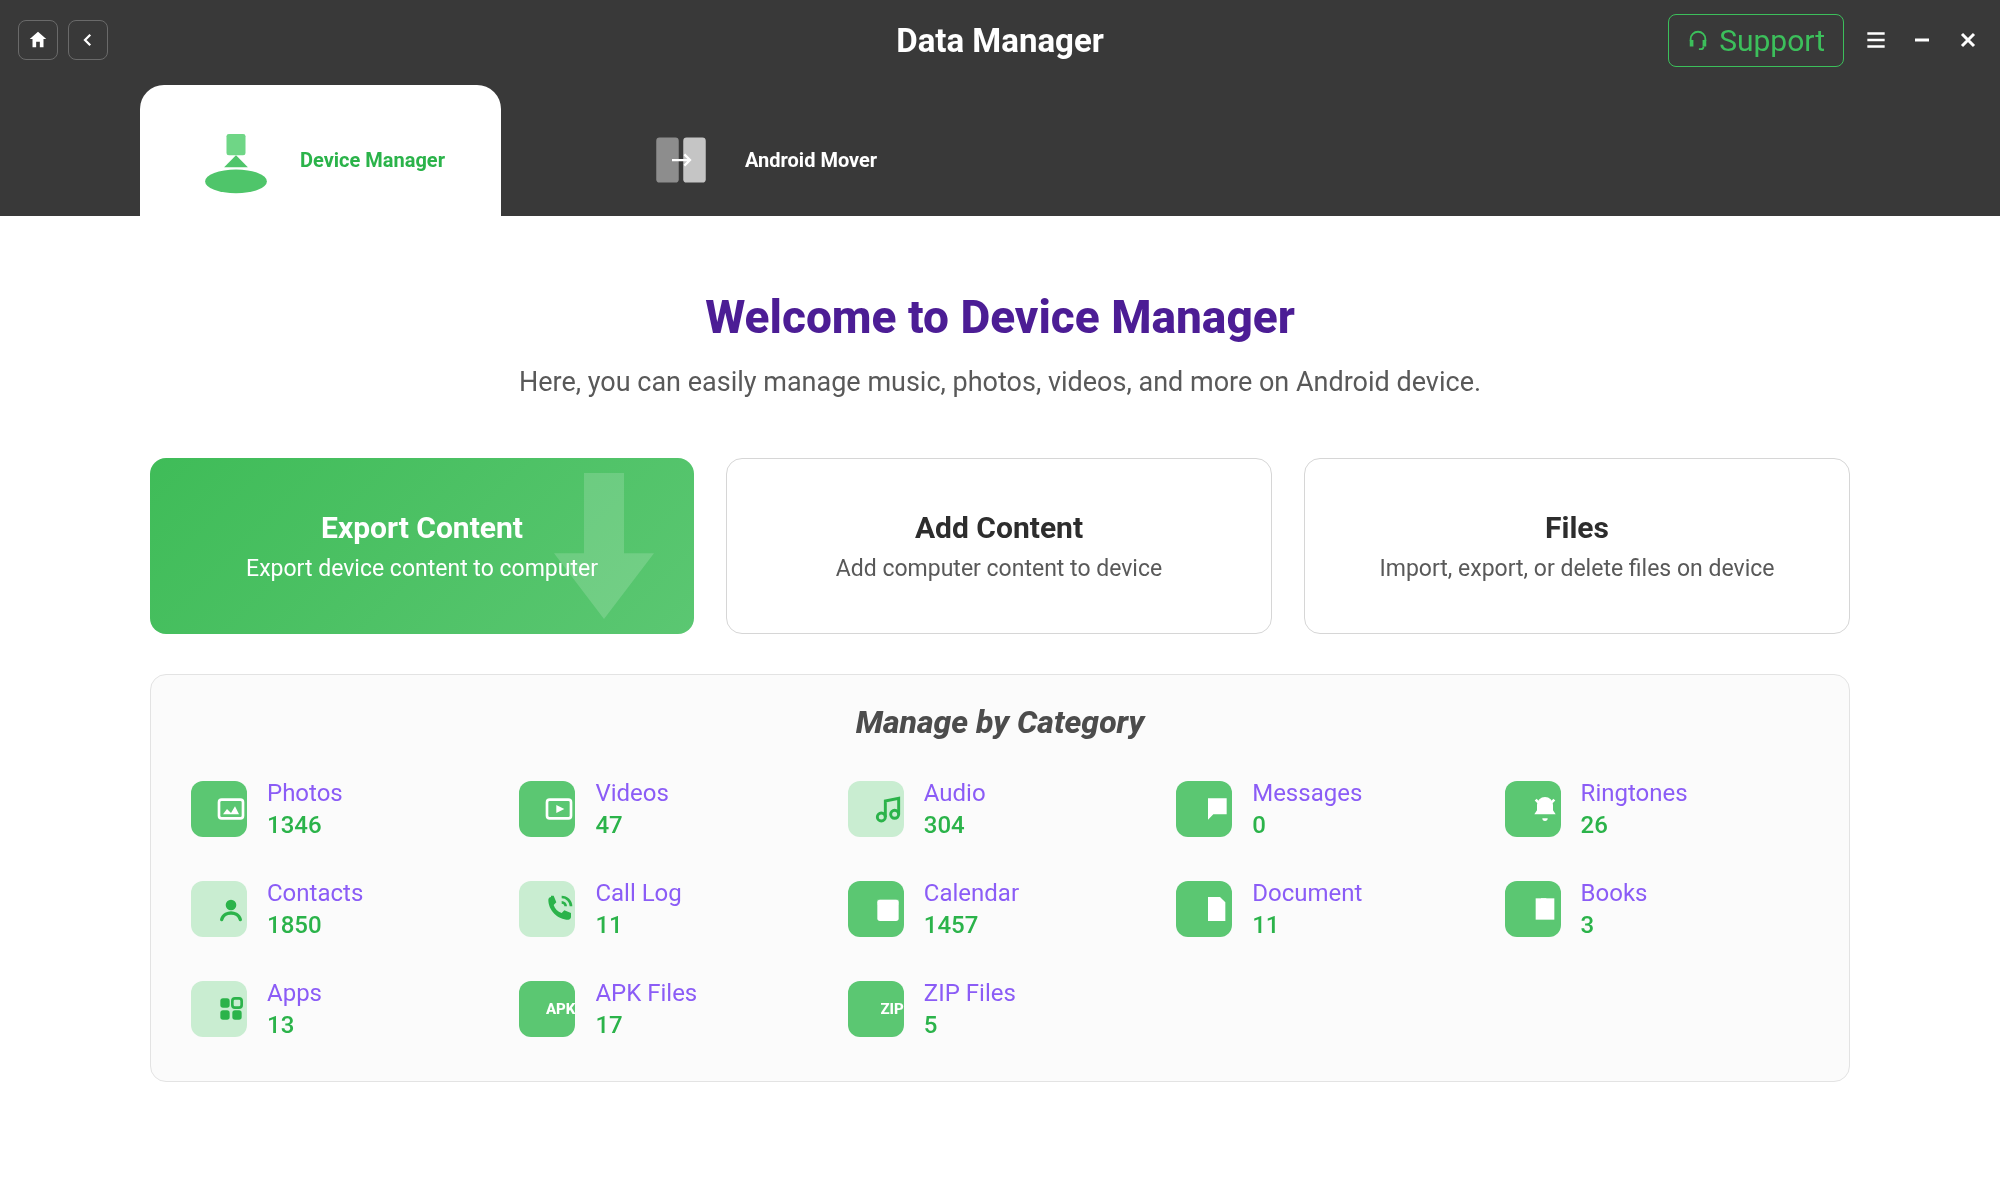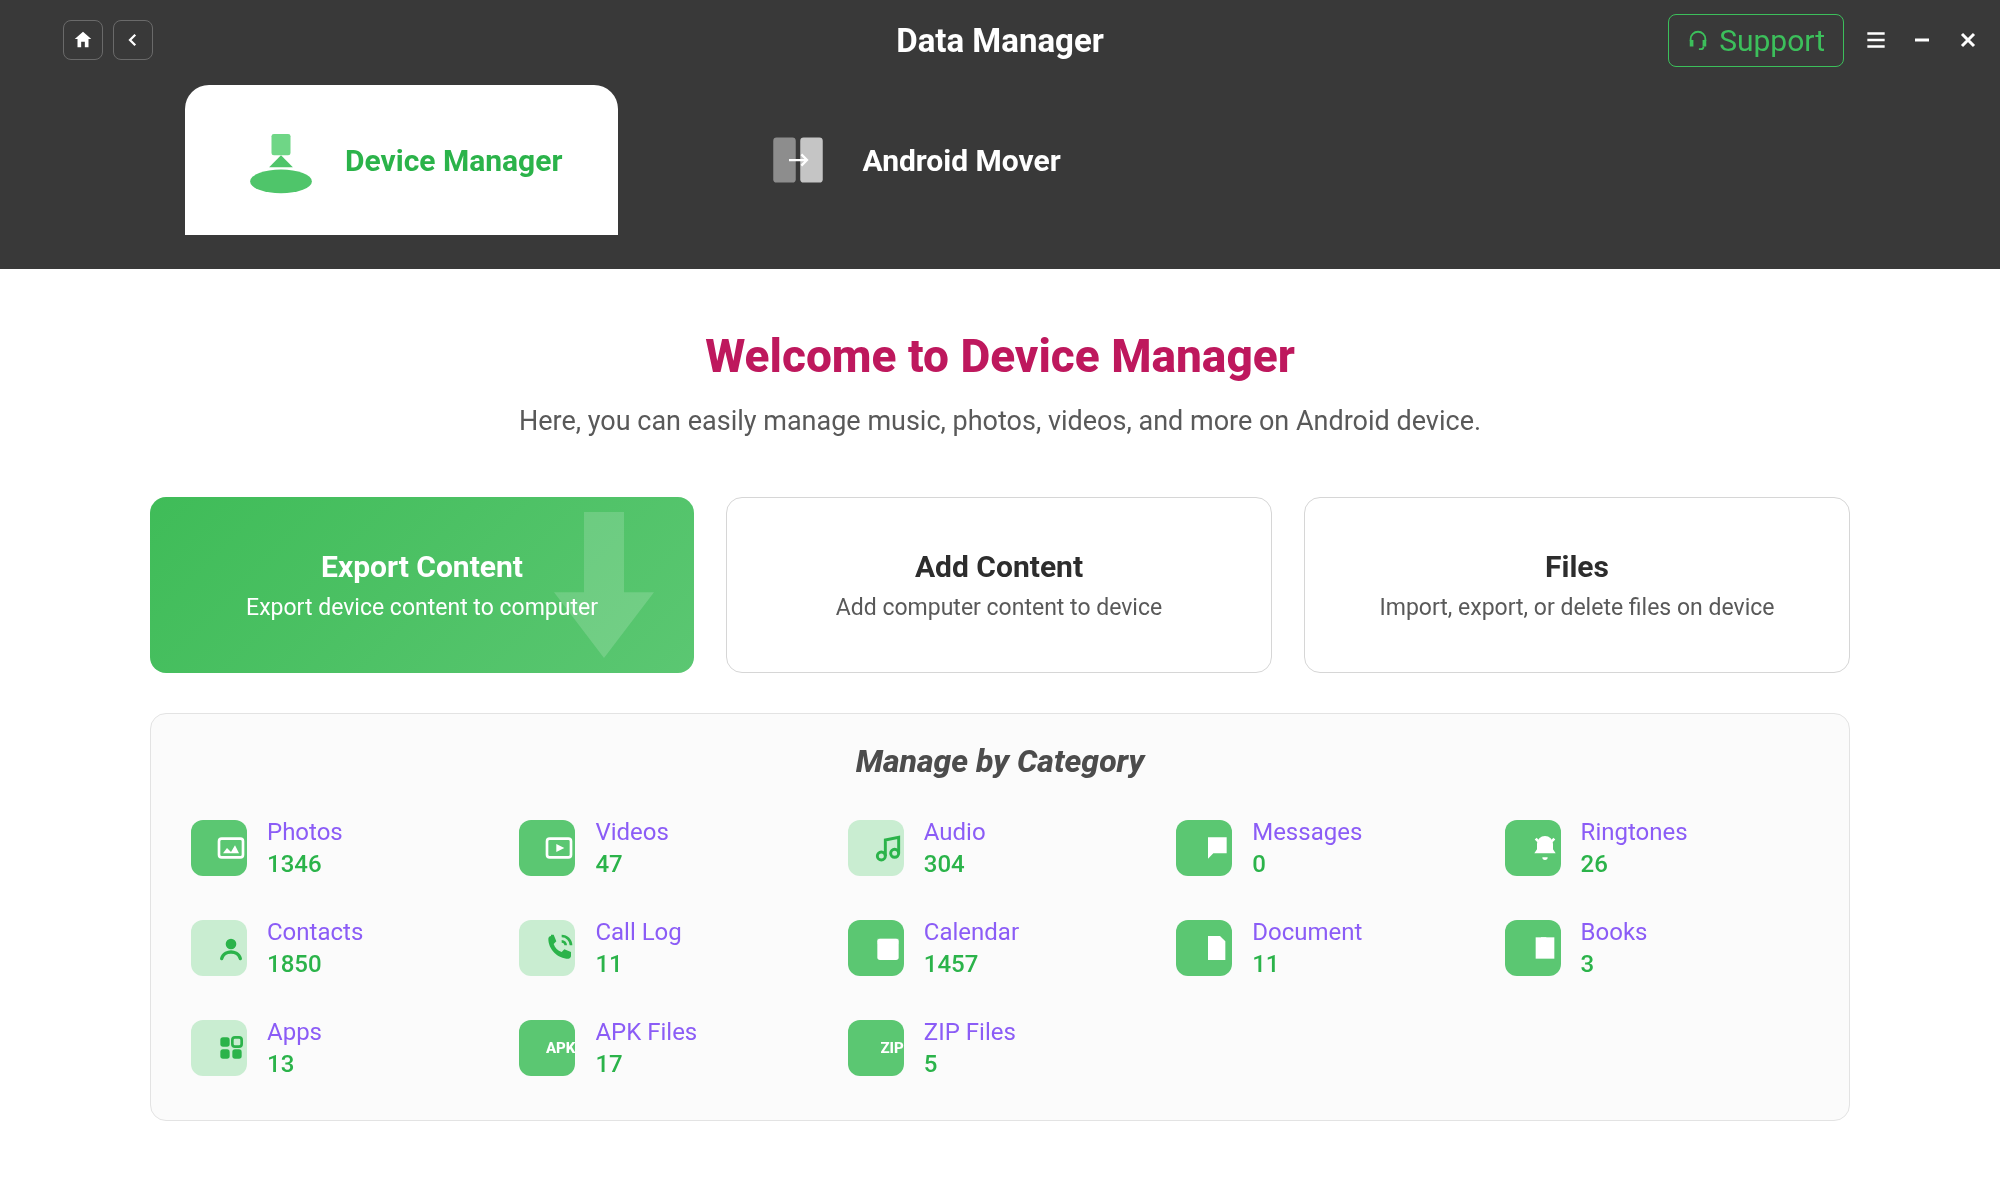--- a/index.html
+++ b/index.html
@@ -9,23 +9,22 @@
   font-family: -apple-system, BlinkMacSystemFont, "Segoe UI", Roboto, Arial, sans-serif;
 }
 body {
   width: 2000px;
   height: 1184px;
   background: #fff;
   overflow: hidden;
 }
 .header {
   background: #393939;
-  height: 269px;
+  height: 216px;
   position: relative;
-  padding-left: 45px;
 }
 .titlebar {
   display: flex;
   align-items: center;
   padding: 14px 18px;
   height: 80px;
 }
 .titlebar-left {
   display: flex;
   gap: 10px;
@@ -98,36 +97,37 @@
   padding: 0 56px;
 }
 .tab-icon {
   width: 80px;
   height: 80px;
   display: flex;
   align-items: center;
   justify-content: center;
 }
 .tab-label {
-  font-size: 30px;
+  font-size: 20px;
   font-weight: 700;
   color: #fff;
 }
 .tab.active .tab-label {
   color: #2bb34a;
 }
 .main {
   padding: 60px 150px;
 }
 .welcome-title {
   text-align: center;
   font-size: 46px;
   font-weight: 800;
-  color: #be185d;
+  color: #4c1d95;
   margin-bottom: 22px;
+  margin-top: 14px;
 }
 .welcome-sub {
   text-align: center;
   font-size: 27px;
   color: #595959;
   margin-bottom: 60px;
 }
 .action-cards {
   display: flex;
   gap: 32px;

